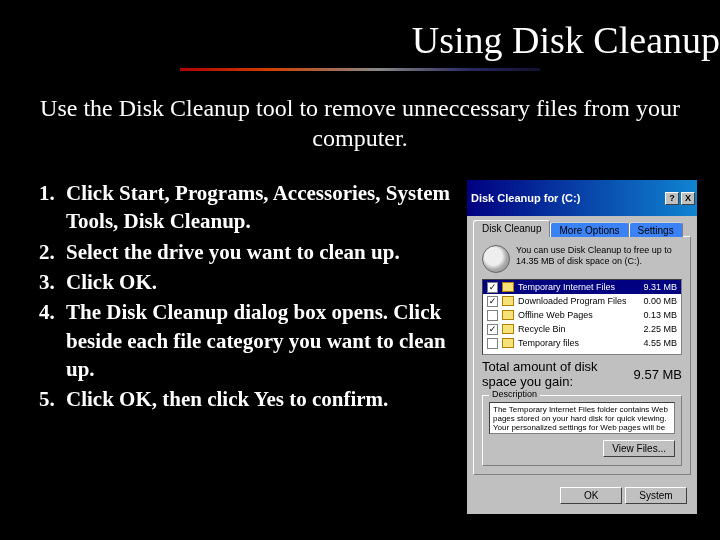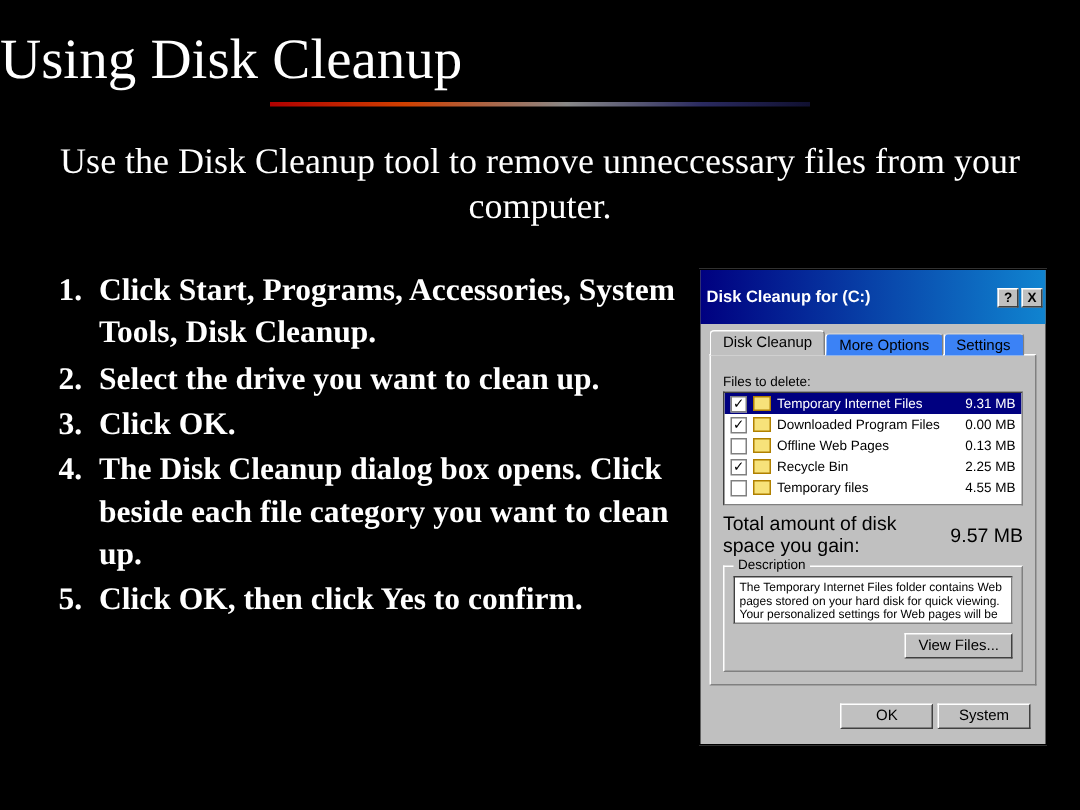--- a/index.html
+++ b/index.html
@@ -7,21 +7,21 @@
     width: 720px;
     height: 540px;
     background: #000;
     color: #fff;
     font-family: "Times New Roman", Times, serif;
     overflow: hidden;
     position: relative;
   }
   .title {
     font-size: 38px;
-    text-align: left;
+    text-align: right;
     margin-top: 18px;
     font-weight: normal;
   }
   .hr {
     width: 360px;
     height: 3px;
     margin: 6px auto 0 auto;
     background: linear-gradient(to right, #b00000 0%, #d04000 25%, #888 55%, #2a2a60 80%, #101030 100%);
   }
   .subtitle {
@@ -221,22 +221,25 @@
       <span class="winbtn">X</span>
     </div>
 
     <div class="tabs">
       <div class="tab active">Disk Cleanup</div>
       <div class="tab inactive">More Options</div>
       <div class="tab inactive">Settings</div>
     </div>
 
     <div class="tabpanel">
-
-      <div class="section-label">Files to delete:</div>
+      <div class="intro">
+        <div class="disk-icon"></div>
+        <div class="intro-text">You can use Disk Cleanup to free up to 14.35 MB of disk space on (C:).</div>
+      </div>
+
 
       <div class="listbox">
         <div class="listrow sel">
           <span class="cb">✓</span>
           <span class="fico"></span>
           <span class="name">Temporary Internet Files</span>
           <span class="size">9.31 MB</span>
         </div>
         <div class="listrow">
           <span class="cb">✓</span>

